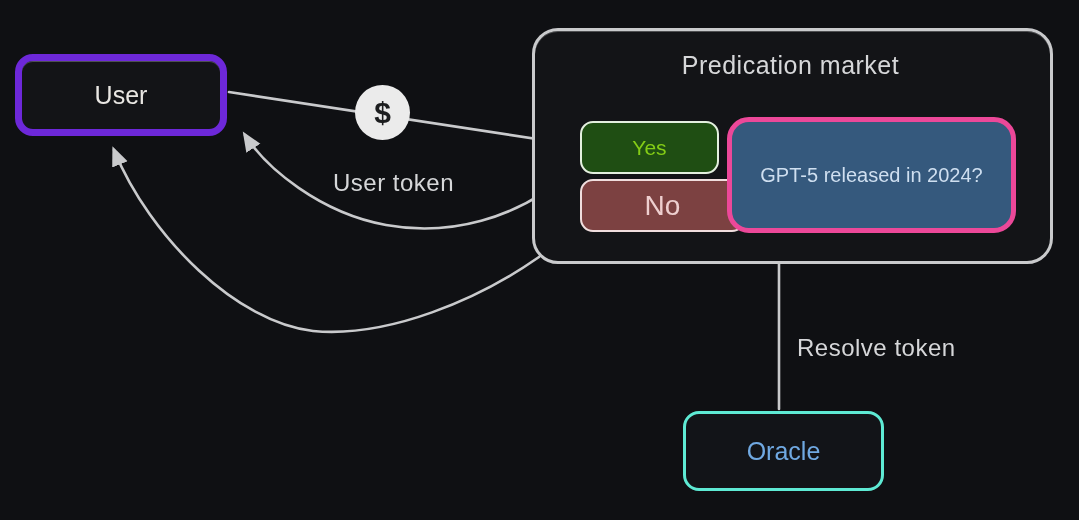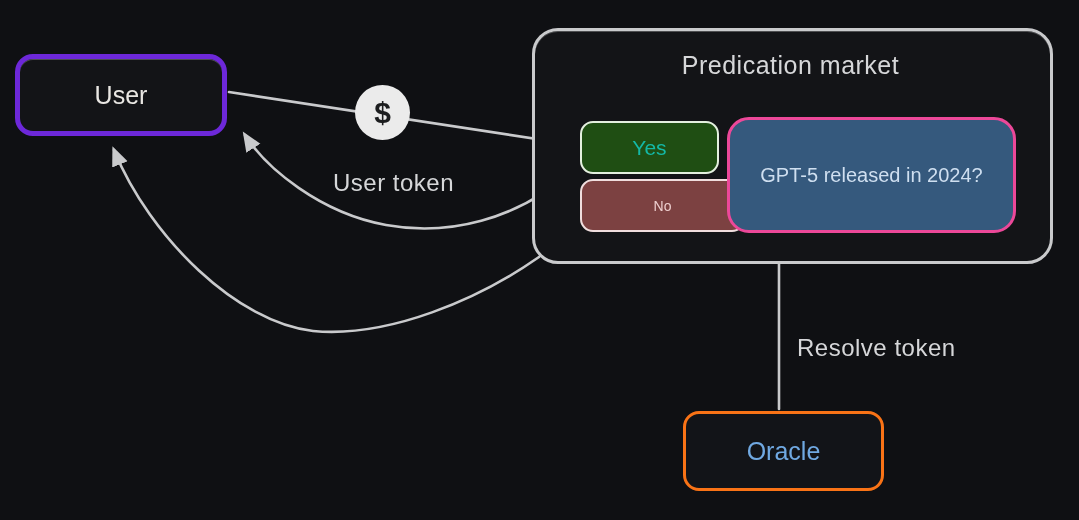--- a/index.html
+++ b/index.html
@@ -19,21 +19,21 @@
   .node {
     position: absolute;
     display: flex;
     align-items: center;
     justify-content: center;
     box-sizing: border-box;
     z-index: 2;
   }
   .user-box {
     left: 15px; top: 54px; width: 212px; height: 82px;
-    border: 5px solid #6d28d9;
+    border: 7px solid #6d28d9;
     border-radius: 18px;
     background: #131417;
     color: #e9e7e3;
     font-size: 25px;
     box-shadow: inset 0 1px 0 rgba(255,255,255,0.25);
   }
   .market-box {
     position: absolute;
     left: 532px; top: 28px; width: 521px; height: 236px;
     border: 3px solid #c9cacc;
@@ -49,45 +49,45 @@
     text-align: center;
     color: #d6d7d9;
     font-size: 25px;
     letter-spacing: 0.5px;
   }
   .yes-btn {
     left: 580px; top: 121px; width: 139px; height: 53px;
     background: #1f4e13;
     border: 2.5px solid #e4f0df;
     border-radius: 13px;
-    color: #14b8a6;
+    color: #84cc16;
     font-size: 21px;
     z-index: 3;
   }
   .no-btn {
     left: 580px; top: 179px; width: 165px; height: 53px;
     background: #7c4141;
     border: 2.5px solid #f0dede;
     border-radius: 13px;
     color: #eecfcf;
-    font-size: 14px;
+    font-size: 28px;
     z-index: 3;
   }
   .question-card {
     left: 727px; top: 117px; width: 289px; height: 116px;
     background: #35597d;
-    border: 3px solid #ec4899;
+    border: 5px solid #ec4899;
     border-radius: 22px;
     color: #cfdff0;
     font-size: 20px;
     z-index: 3;
   }
   .oracle-box {
     left: 683px; top: 411px; width: 201px; height: 80px;
-    border: 3px solid #f97316;
+    border: 3px solid #5eead4;
     border-radius: 16px;
     background: #121418;
     color: #70a9e2;
     font-size: 25px;
     z-index: 3;
   }
   .dollar-coin {
     left: 355px; top: 85px; width: 55px; height: 55px;
     border-radius: 50%;
     background: #ebebeb;

